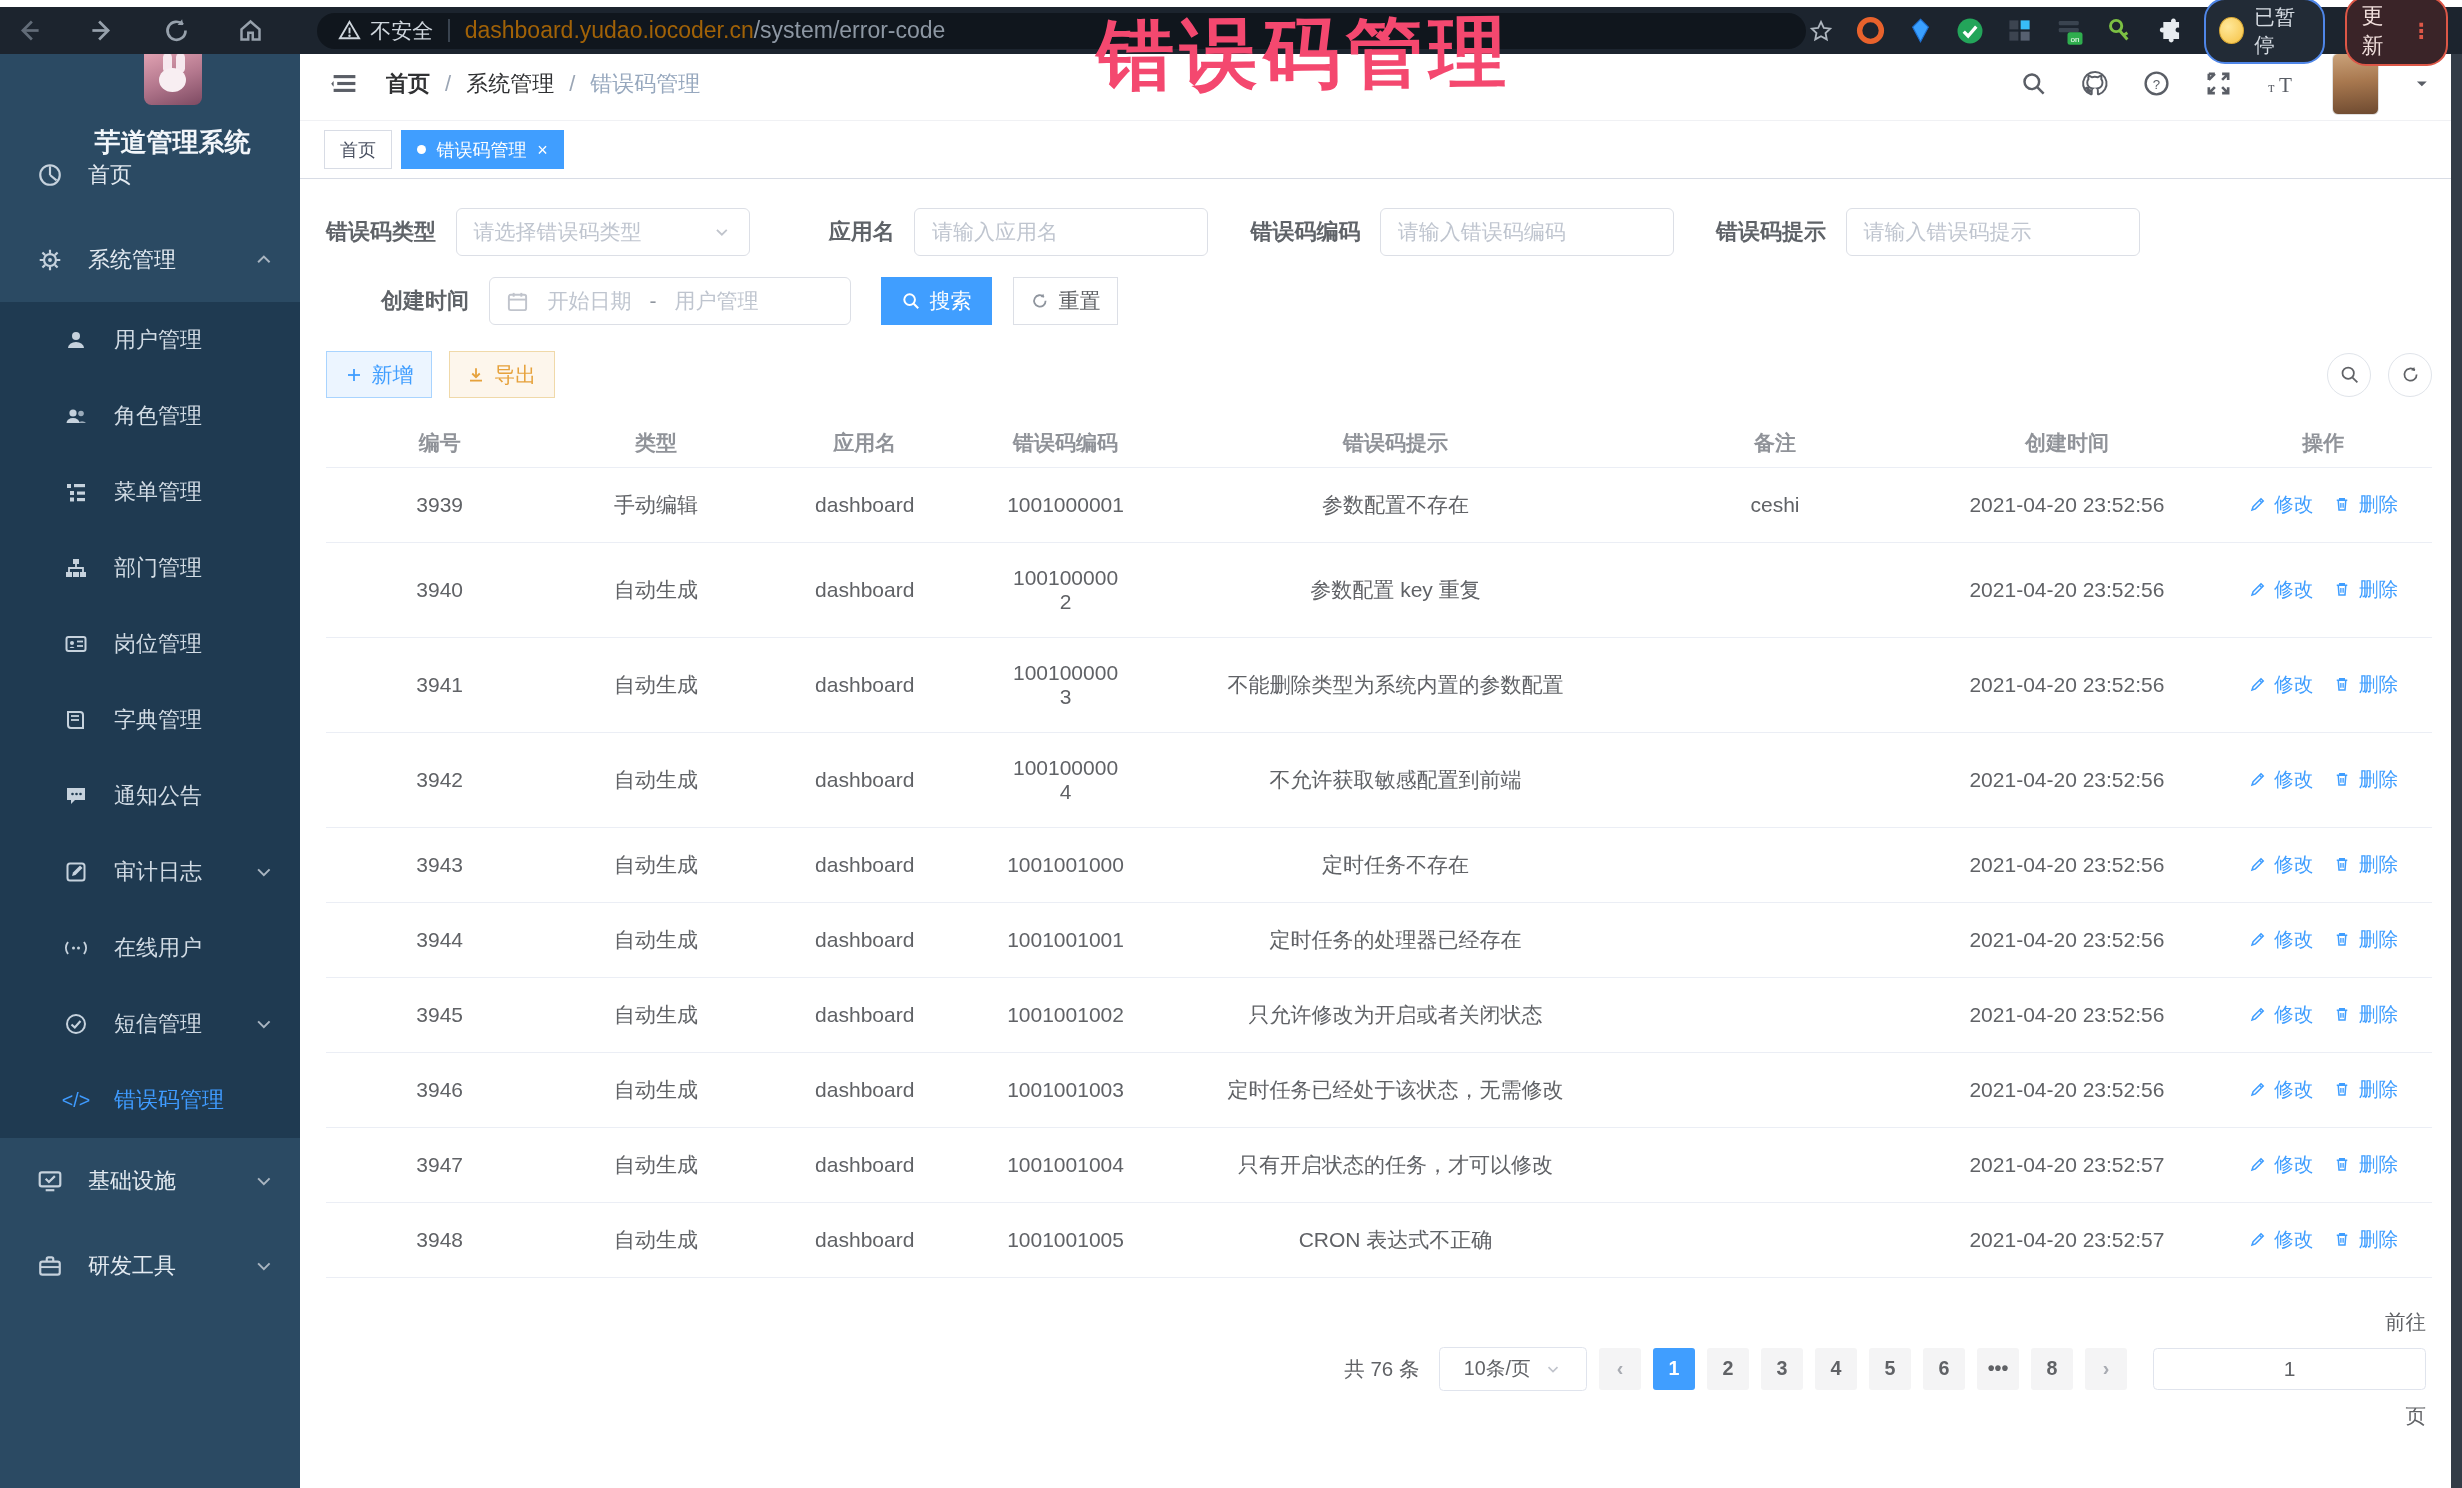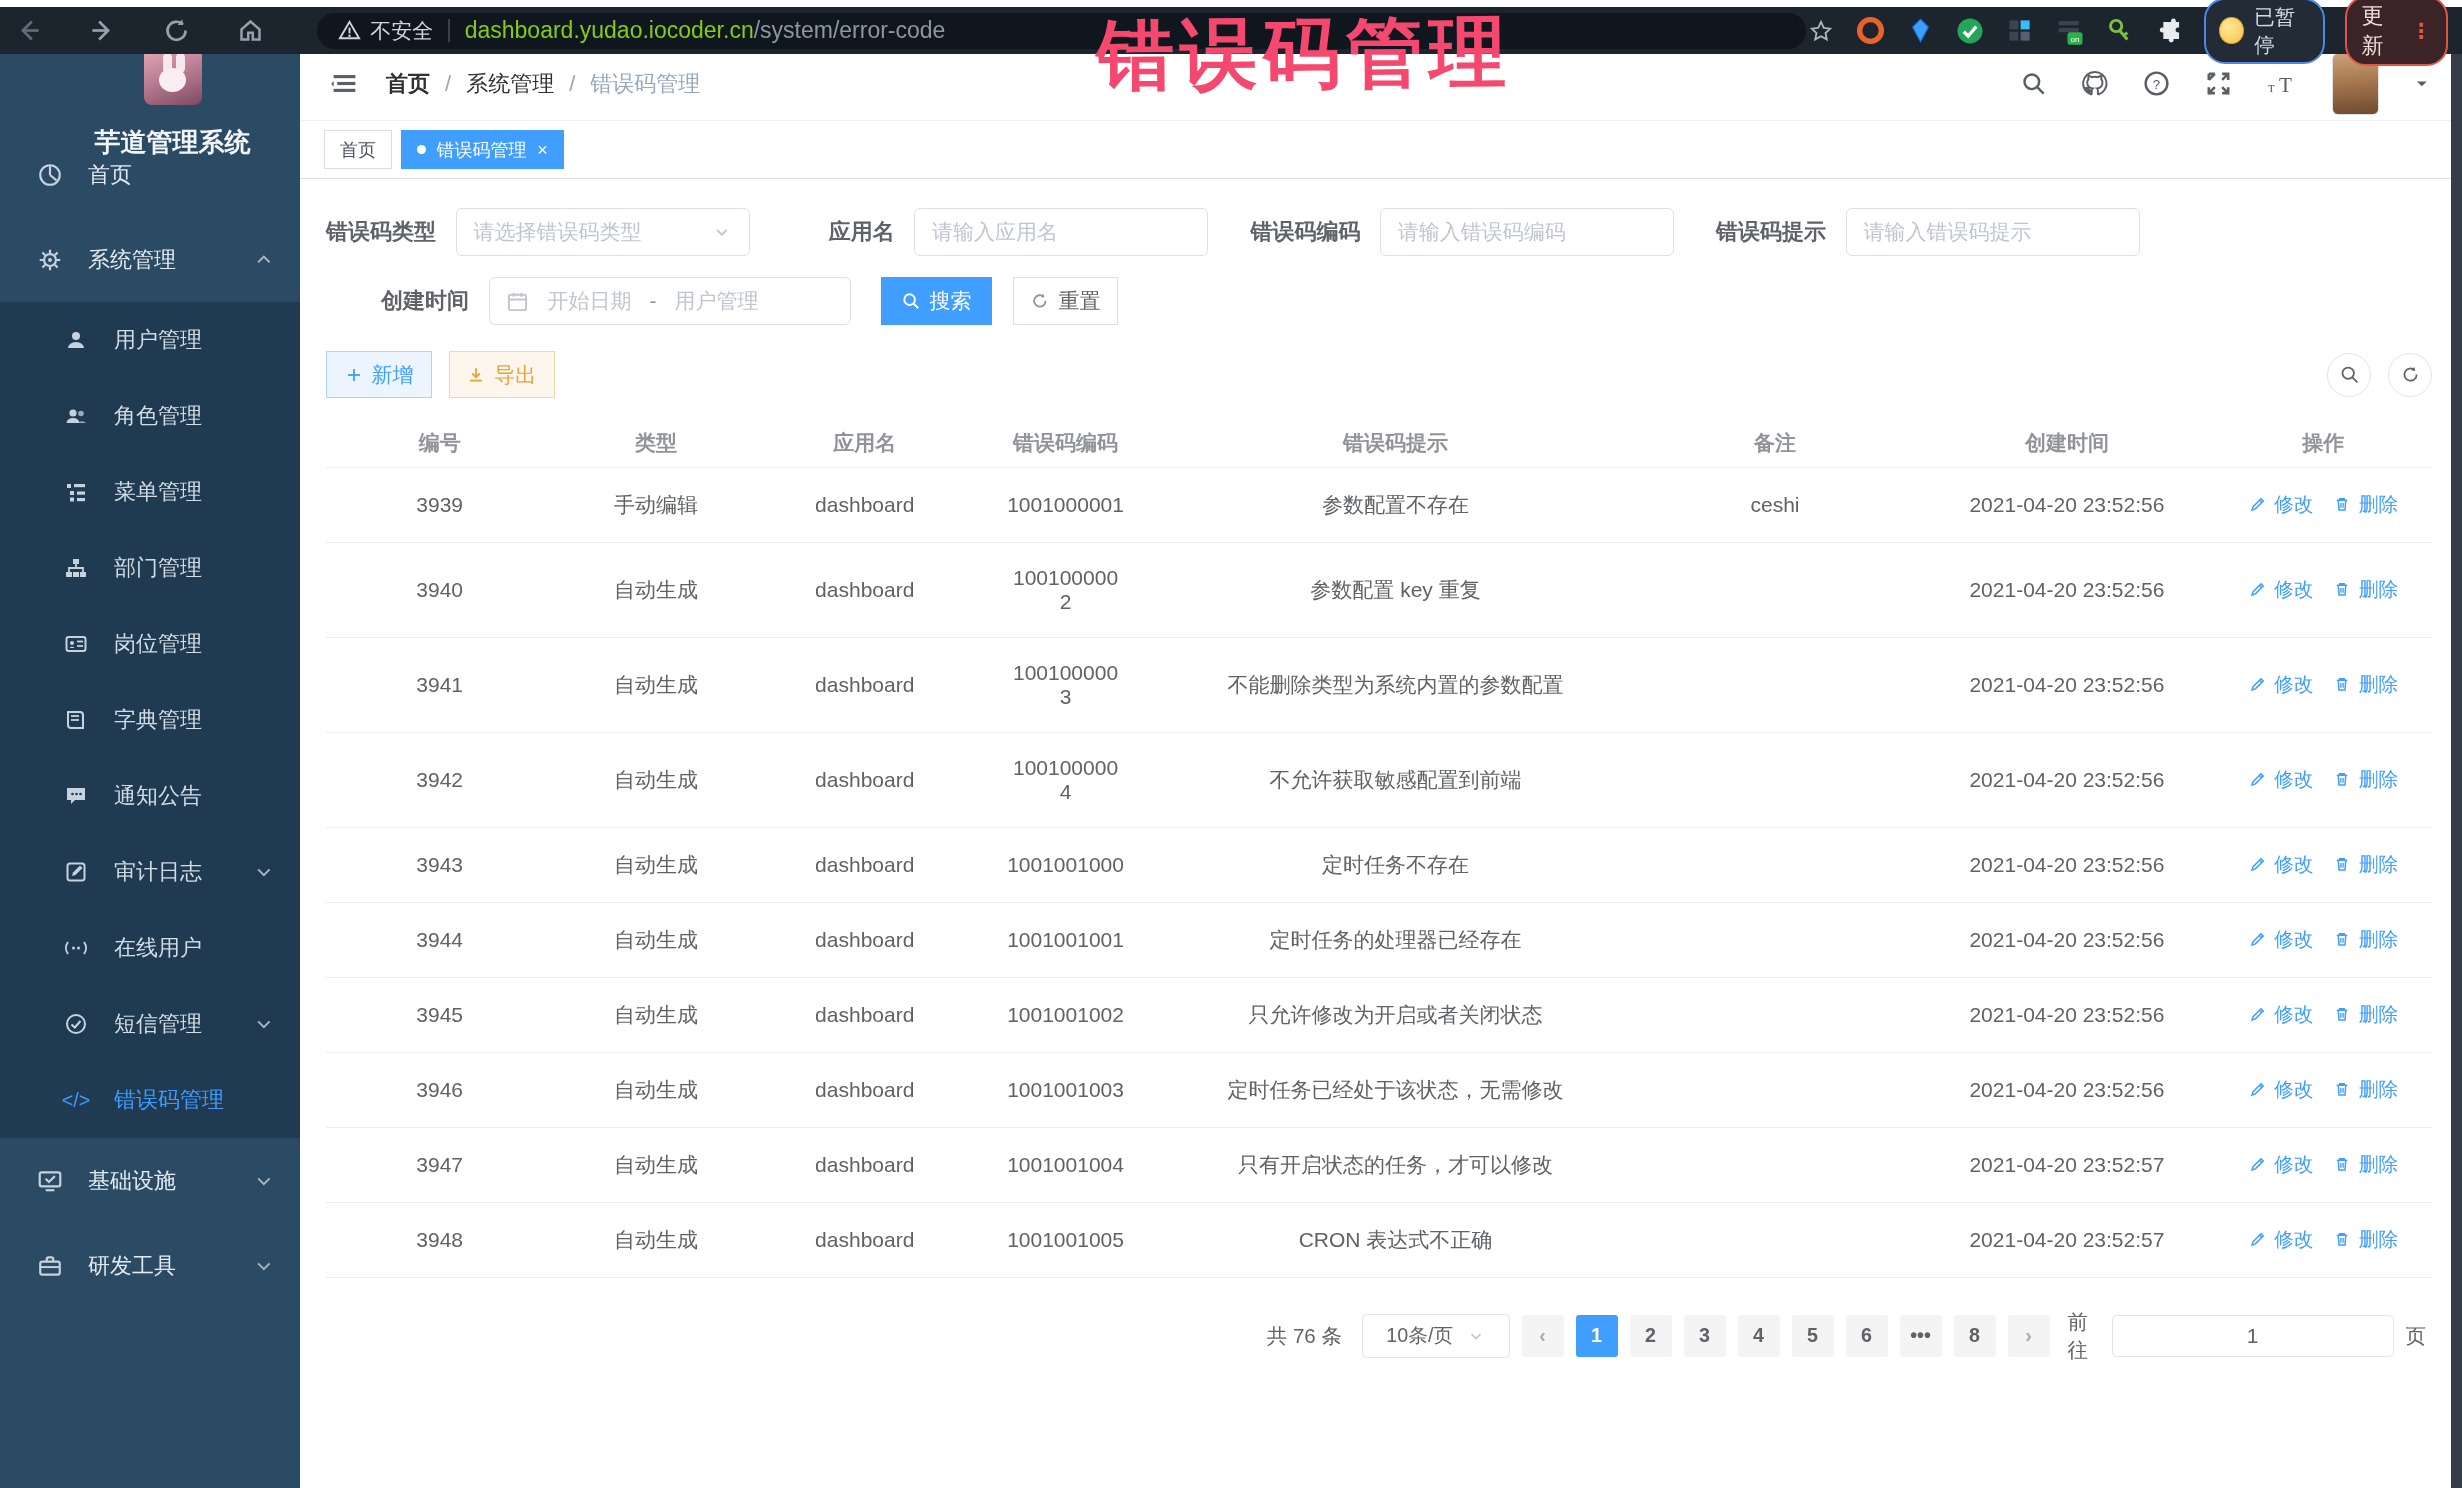--- a/index.html
+++ b/index.html
@@ -10,21 +10,21 @@
   
   .browser-bar { position:absolute; top:7px; left:0; width:100%; height:47px; background:#1c242e;
     display:flex; align-items:center; padding:0 13.6px; z-index:5; }
   .nav-ic { width:30px; height:30px; display:flex; align-items:center; justify-content:center;
     color:#97a1ac; margin-right:44px; flex:none; }
   .nav-ic.dim { color:#626c78; }
   .url-pill { height:36px; width:1489px; background:#10161d; border-radius:18px; display:flex;
     align-items:center; padding:0 21px; margin-left:7.6px; flex:none; }
   .warn { color:#cfd6dd; display:flex; align-items:center; gap:9px; font-size:21px; }
   .url-div { width:1.5px; height:23px; background:#39434f; margin:0 15px; }
-  .url-host { color:#84cc16; font-size:23px; }
+  .url-host { color:#a16207; font-size:23px; }
   .url-path { color:#8d97a3; font-size:23px; }
   .chrome-right { display:flex; align-items:center; margin-left:auto; gap:19.7px; }
   .ext { width:30px; height:30px; display:flex; align-items:center; justify-content:center; flex:none; }
   .pill-paused { display:flex; align-items:center; gap:10.6px; border:2.3px solid #4f86e8; border-radius:21px;
     background:#222b36; padding:3px 13.6px; color:#d4dae1; font-size:20.5px; }
   .emoji-face { width:27px; height:27px; border-radius:50%; background:radial-gradient(circle at 35% 35%, #ffe89a, #f6c244);
     border:0.8px solid #d9a834; }
   .pill-update { display:flex; align-items:center; gap:12px; border:2.3px solid #dd5747; border-radius:21px;
     background:#3a2428; padding:3px 15px; color:#f0dfdc; font-size:22px; }
   .vdots { color:#dd5747; font-weight:700; font-size:21px; letter-spacing:0; }
@@ -119,21 +119,21 @@
 
   
   .pager { margin-top:30px; display:flex; align-items:center; justify-content:flex-end; gap:12px; padding-right:6px; }
   .pg-total { font-size:20.5px; color:#606266; margin-right:7.6px; }
   .pg-size { width:148px; height:44px; border:0.8px solid #e0e4ed; border-radius:4.5px; display:flex;
     align-items:center; justify-content:center; gap:13.6px; color:#606266; font-size:19.7px; background:#fff; }
   .pg-btn { min-width:42px; height:42px; background:#f4f4f5; border-radius:3px; display:flex; align-items:center;
     justify-content:center; font-size:19.7px; color:#606266; font-weight:600; cursor:pointer; padding:0 6px; }
   .pg-btn.arrow { color:#a8abb2; }
   .pg-btn.active { background:#409eff; color:#fff; }
-  .pg-goto { display:flex; align-items:center; gap:12px; font-size:20.5px; color:#606266; margin-left:6px; }
+  .pg-goto { display:flex; align-items:flex-end; gap:12px; font-size:20.5px; color:#606266; margin-left:14px;flex-direction:column; }
   .pg-input { width:61px; height:42px; border:0.8px solid #e0e4ed; border-radius:4.5px; text-align:center; }
   .right-edge { position:absolute; right:0; top:47px; width:10.6px; height:1441px; background:#333c47; z-index:4; }
 
   svg { display:block; }
 </style>
 </head>
 <body>
 
 <div class="page">
 

